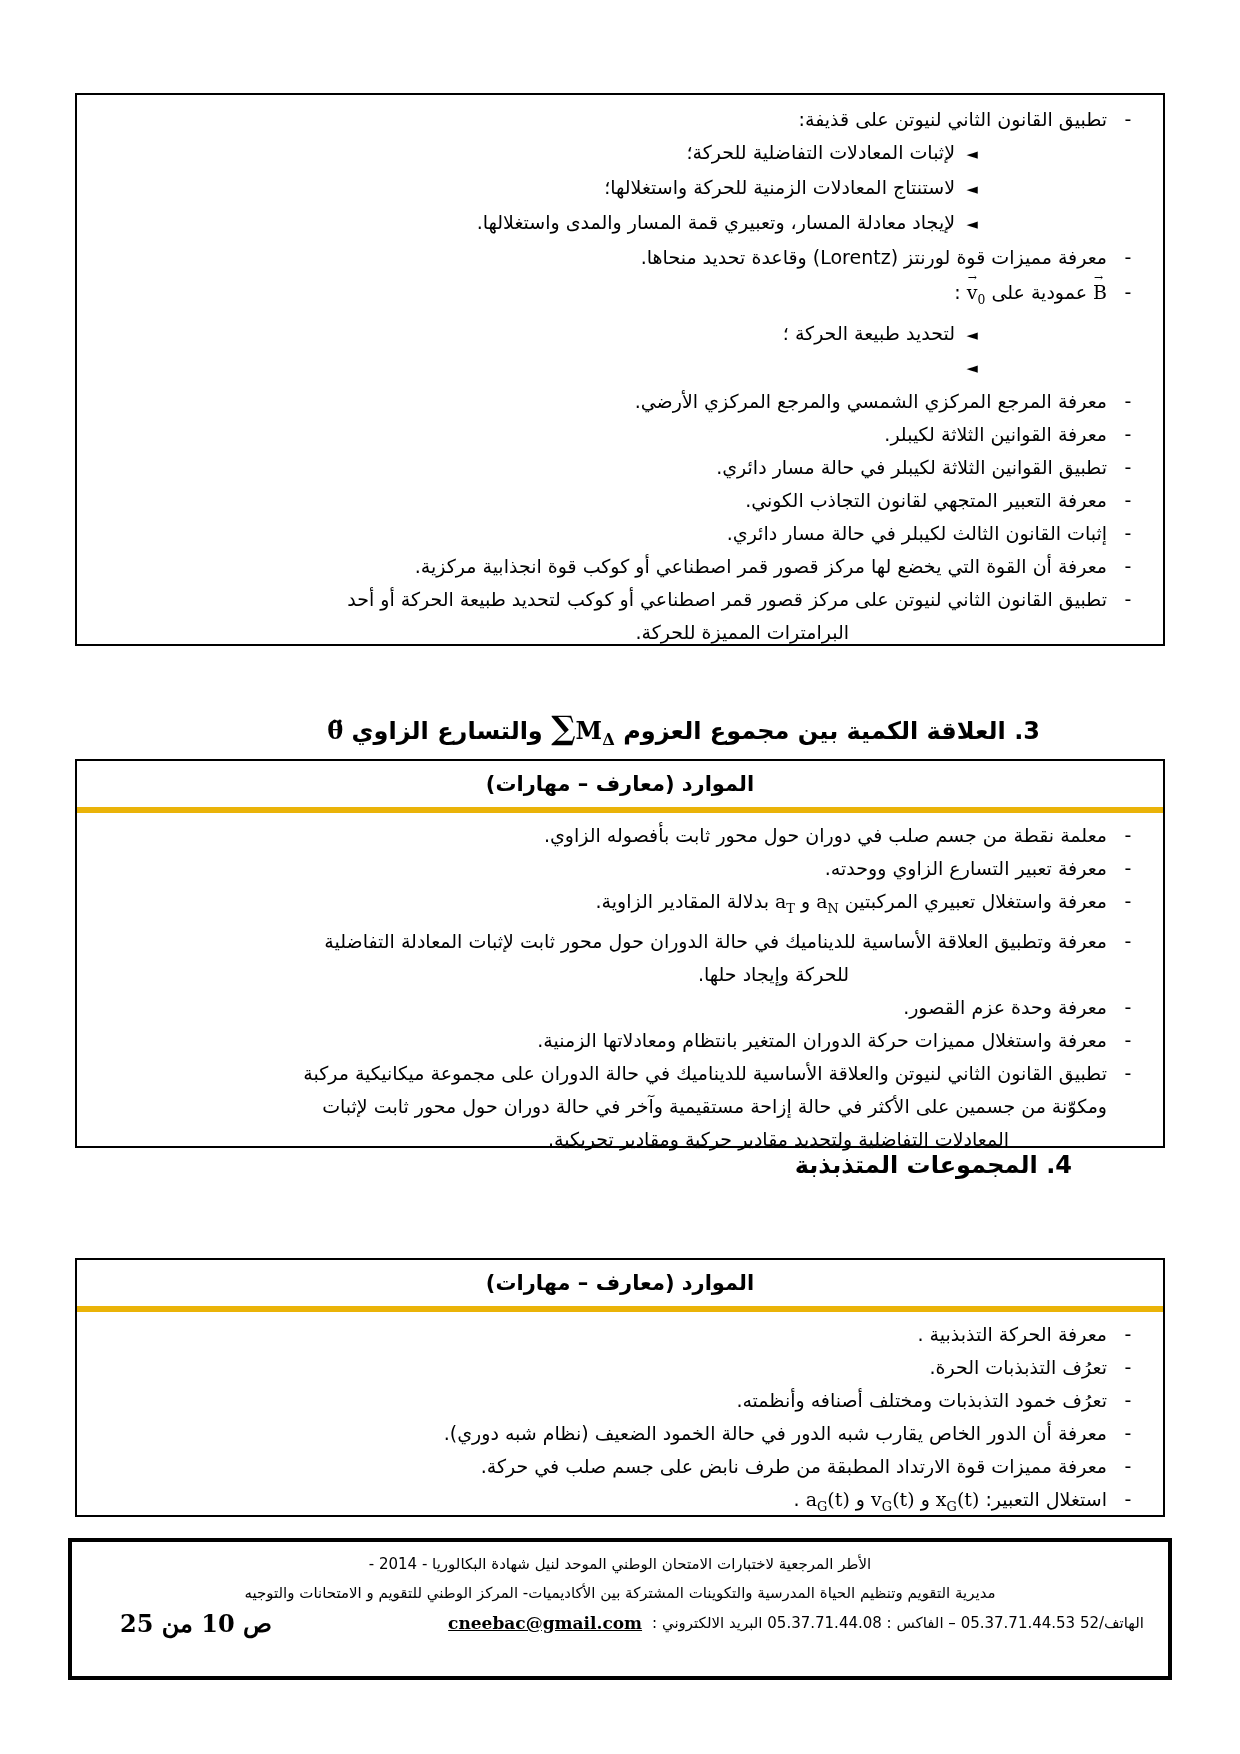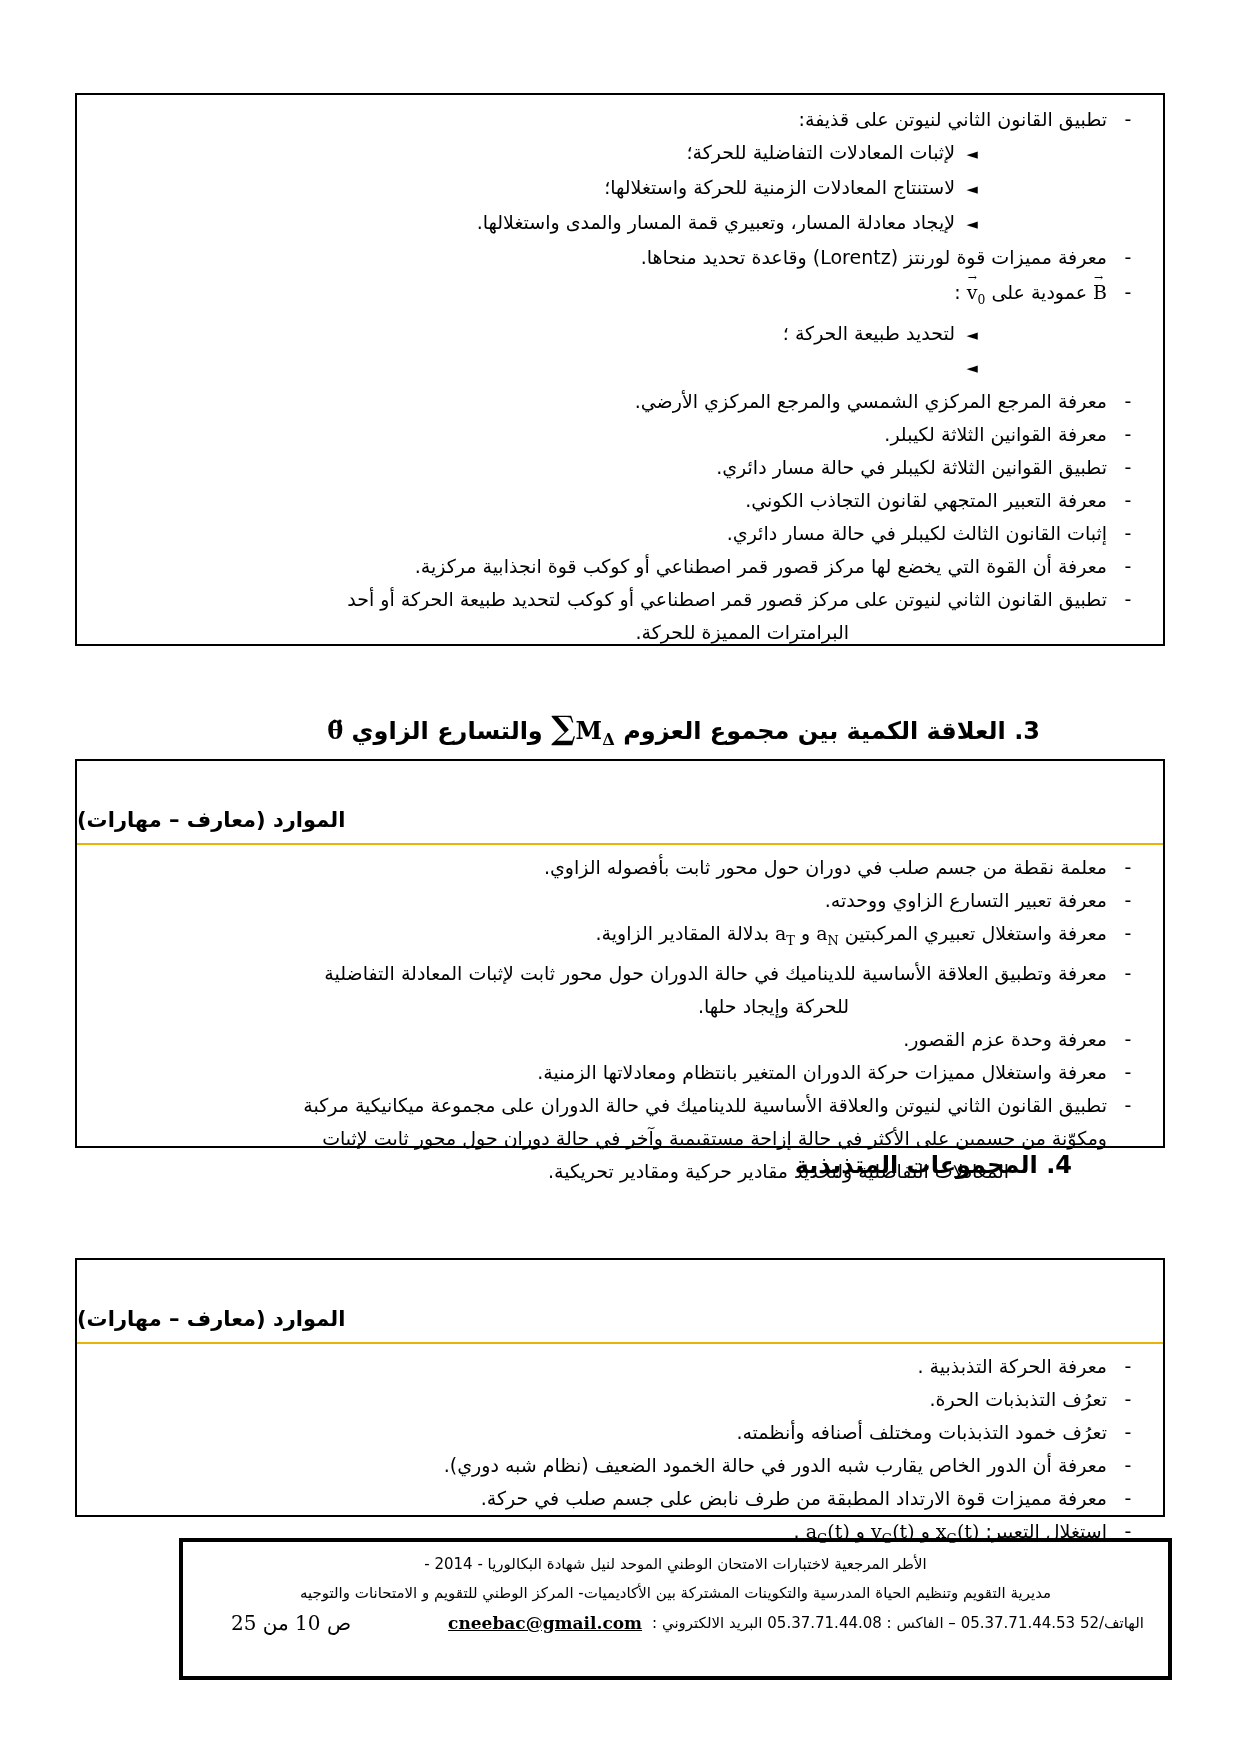--- a/index.html
+++ b/index.html
@@ -15,22 +15,22 @@
     position:absolute;
     border:2px solid #000;
     box-sizing:border-box;
     background:#fff;
   }
   #box1{top:93px;right:75px;width:1090px;height:553px;padding:8px 14px 6px 14px;}
   #box2{top:759px;right:75px;width:1090px;height:389px;}
   #box3{top:1258px;right:75px;width:1090px;height:259px;}
   .res-header{
     height:46px;line-height:46px;
-    border-bottom:2px solid #eab308;
-    text-align:left;font-weight:bold;font-size:21px;margin-top:36px;
+    border-bottom:6px solid #eab308;
+    text-align:center;font-weight:bold;font-size:21px;
   }
   .box-body{padding:6px 14px 4px 14px;}
   .row{
     display:flex;align-items:baseline;
     font-size:19px;line-height:33px;
   }
   .mk{flex:none;width:42px;text-align:center;}
   .row.sub{padding-right:160px;}
   .row.sub .mk{width:34px;font-size:15px;}
   .row.cont{padding-right:42px;}
@@ -45,34 +45,34 @@
   .vec sub{font-size:0.65em;}
   .sec-heading{
     position:absolute;
     font-weight:bold;font-size:24px;line-height:40px;
     white-space:nowrap;
   }
   #sec3{top:708px;right:200px;}
   #sec4{top:1145px;right:168px;}
   .sec-heading .math{font-weight:bold;}
   #footer{
-    position:absolute;top:1538px;right:68px;width:993px;height:142px;
+    position:absolute;top:1538px;right:68px;width:1104px;height:142px;
     border:4px solid #000;box-sizing:border-box;
     padding-top:8px;
   }
   .f-line{
     text-align:center;font-size:15px;line-height:29px;
   }
   .f-line4{
     display:flex;align-items:center;
     font-size:15px;line-height:31px;
     padding:0 24px 0 48px;
   }
   .f-email{font-weight:bold;text-decoration:underline;direction:ltr;unicode-bidi:embed;font-family:"DejaVu Serif",serif;font-size:17px;margin:0 10px;}
-  .f-page{font-weight:normal;font-size:20px;margin-right:auto;font-family:"DejaVu Serif",serif;}
+  .f-page{font-weight:bold;font-size:24px;margin-right:auto;font-family:"DejaVu Serif",serif;}
 </style>
 </head>
 <body>
 
 <div class="page">
 
   <div class="frame" id="box1">
     <div class="row">
       <span class="mk">-</span>
       <span class="tx">تطبيق القانون الثاني لنيوتن على قذيفة:</span>

